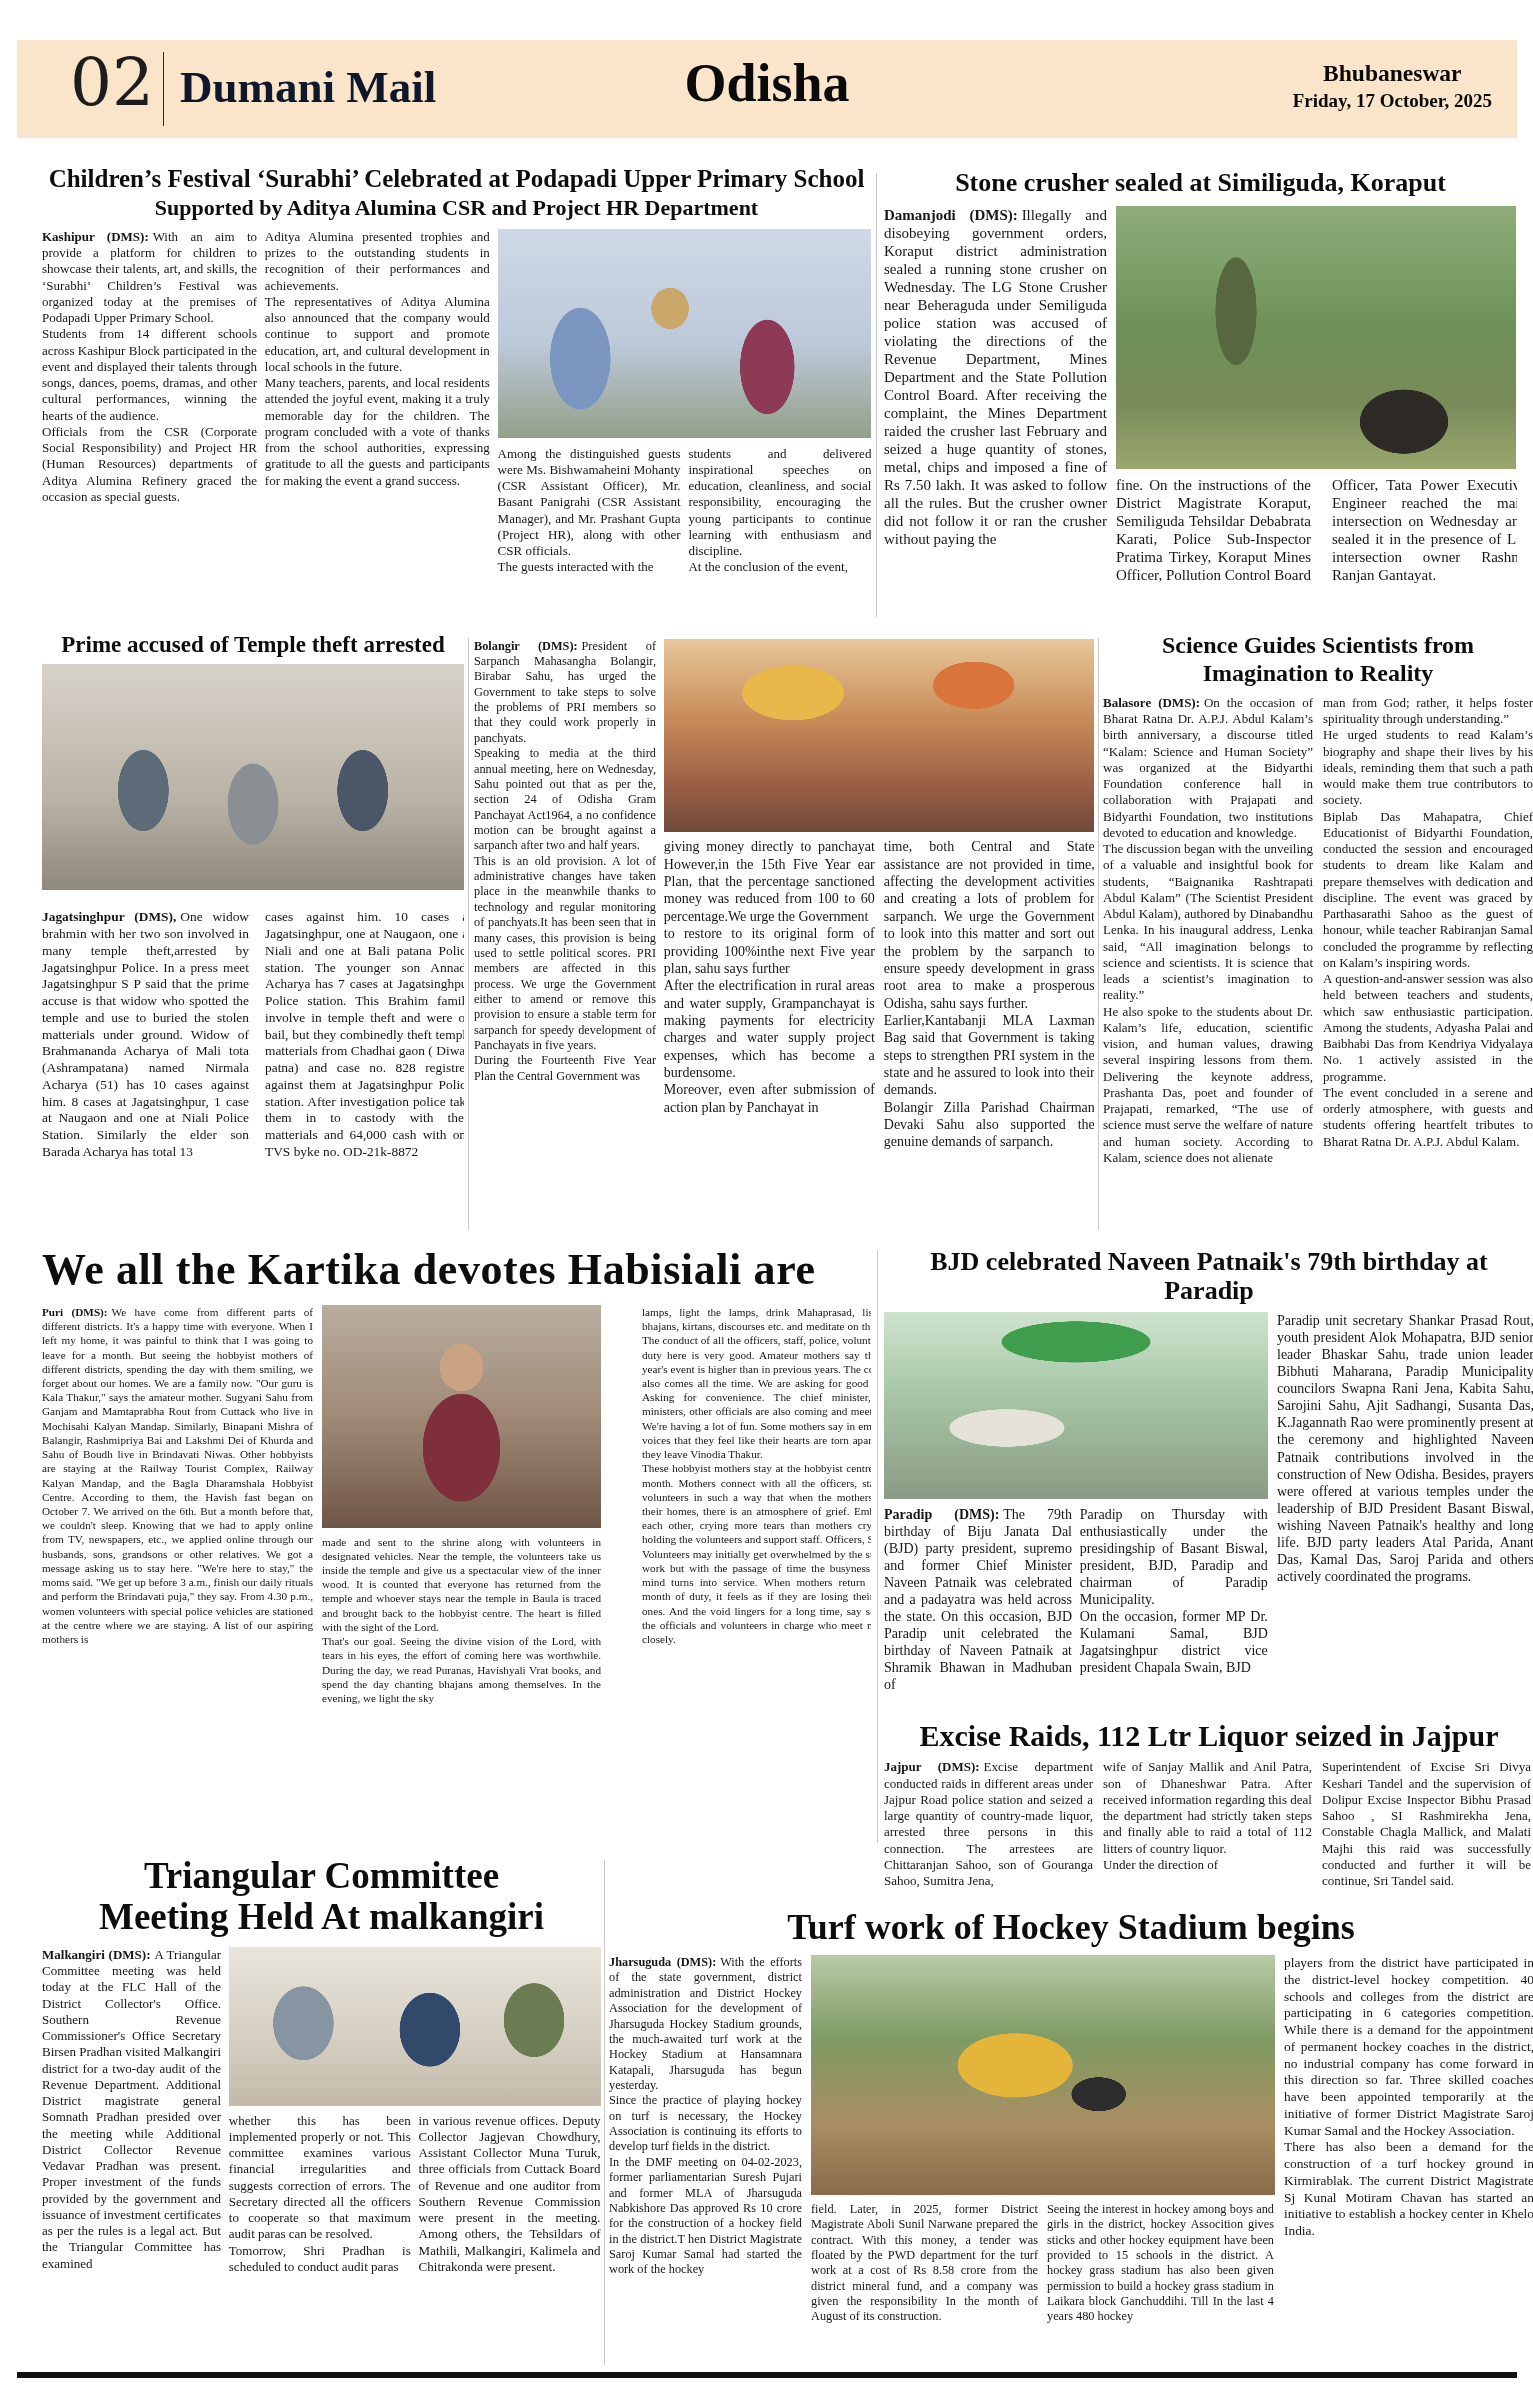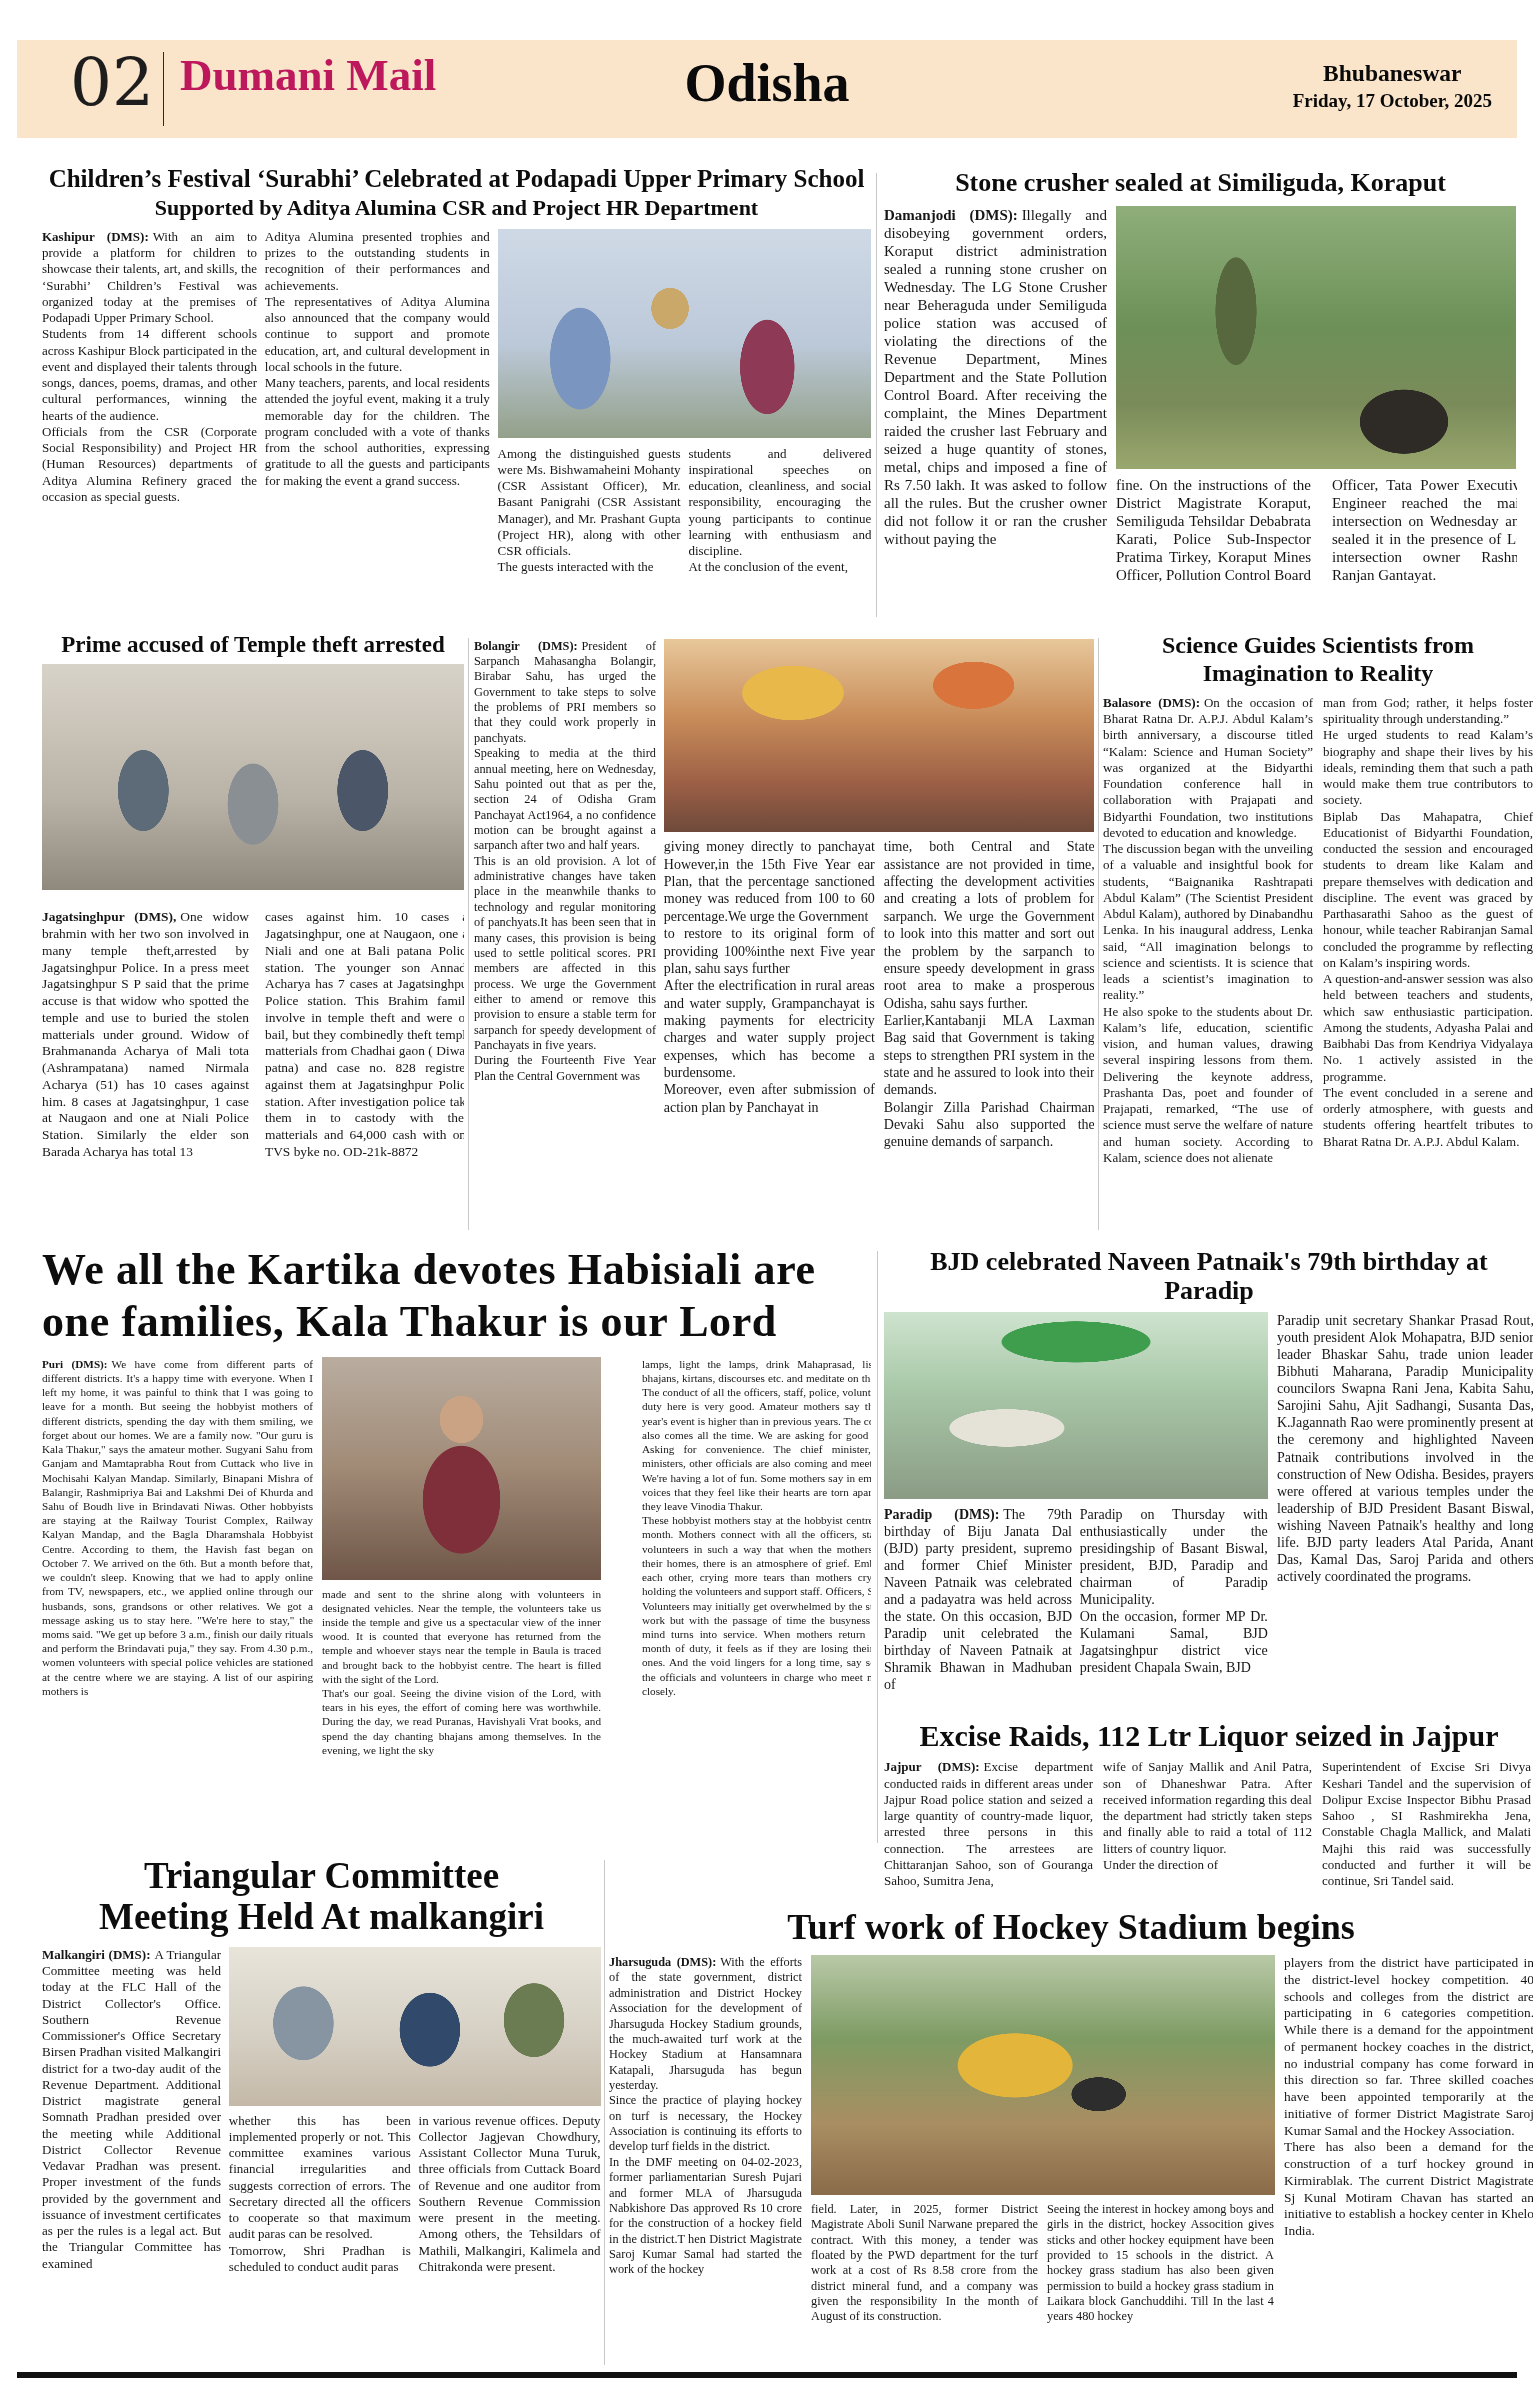--- a/index.html
+++ b/index.html
@@ -3,21 +3,21 @@
 <meta charset="utf-8">
 <style>
   html,body{margin:0;padding:0;background:#e8e8e8;}
   #page{position:relative;width:1533px;height:2389px;background:#ffffff;
         font-family:"Liberation Serif","DejaVu Serif",serif;color:#161616;overflow:hidden;}
   
   .band{position:absolute;left:17px;top:40px;width:1500px;height:98px;background:#fae5cb;}
   .pageno{position:absolute;left:53px;top:10px;font-size:66px;font-weight:400;color:#1d1d1d;
           font-family:"DejaVu Serif","Liberation Serif",serif;line-height:1;}
   .mast-rule{position:absolute;left:146px;top:12.3px;width:1.1px;height:74px;background:#2a2a2a;}
-  .paper{position:absolute;left:163px;top:13px;font-size:45px;font-weight:bold;color:#be185d;line-height:1;text-align:center;}
+  .paper{position:absolute;left:163px;top:25px;font-size:45px;font-weight:bold;color:#0f172a;line-height:1;text-align:center;}
   .edition{position:absolute;left:50%;transform:translateX(-50%);top:15.6px;font-size:54px;font-weight:bold;color:#0a0a0a;line-height:1;}
   .dateblock{position:absolute;right:25px;top:19px;text-align:center;color:#0a0a0a;}
   .city{font-size:23.5px;font-weight:bold;line-height:1.25;}
   .date{font-size:19px;font-weight:bold;line-height:1.35;}
   
   .article{position:absolute;overflow:hidden;}
   .hl{font-weight:bold;color:#0d0d0d;text-align:center;line-height:1.12;}
   .row{display:flex;}
   .col{flex:0 0 auto;}
   .bt{margin:0;text-align:justify;}
@@ -196,21 +196,20 @@
 He urged students to read Kalam’s biography and shape their lives by his ideals, reminding them that such a path would make them true contributors to society.
 Biplab Das Mahapatra, Chief Educationist of Bidyarthi Foundation, conducted the session and encouraged students to dream like Kalam and prepare themselves with dedication and discipline. The event was graced by Parthasarathi Sahoo as the guest of honour, while teacher Rabiranjan Samal concluded the programme by reflecting on Kalam’s inspiring words.
 A question-and-answer session was also held between teachers and students, which saw enthusiastic participation. Among the students, Adyasha Palai and Baibhabi Das from Kendriya Vidyalaya No. 1 actively assisted in the programme.
 The event concluded in a serene and orderly atmosphere, with guests and students offering heartfelt tributes to Bharat Ratna Dr. A.P.J. Abdul Kalam.</span></p>
       </div>
     </div>
   </section>
 
   <section class="article a6" style="left:42px;top:1244px;width:829px;height:606px;">
     <div class="hl hl1">We  all the Kartika devotes Habisiali are</div>
-    <div class="hl hl1">one   families,  Kala Thakur is our Lord</div>
     <div class="row" style="gap:9px;margin-top:9px;">
       <div class="col" style="width:271px;">
         <p class="bt"><b class="dl">Puri (DMS):</b><span class="tx">We have come from different parts of different districts. It's a happy time with everyone. When I left my home, it was painful to think that I was going to leave for a month. But seeing the hobbyist mothers of different districts, spending the day with them smiling, we forget about our homes. We are a family now. "Our guru is Kala Thakur," says the amateur mother. Sugyani Sahu from Ganjam and Mamtaprabha Rout from Cuttack who live in Mochisahi Kalyan Mandap. Similarly, Binapani Mishra of Balangir, Rashmipriya Bai and Lakshmi Dei of Khurda and Sahu of Boudh live in Brindavati Niwas. Other hobbyists are staying at the Railway Tourist Complex, Railway Kalyan Mandap, and the Bagla Dharamshala Hobbyist Centre. According to them, the Havish fast began on October 7. We arrived on the 6th. But a month before that, we couldn't sleep. Knowing that we had to apply online from TV, newspapers, etc., we applied online through our husbands, sons, grandsons or other relatives. We got a message asking us to stay here. "We're here to stay," the moms said. "We get up before 3 a.m., finish our daily rituals and perform the Brindavati puja," they say. From 4.30 p.m., women volunteers with special police vehicles are stationed at the centre where we are staying. A list of our aspiring mothers is</span></p>
       </div>
       <div class="col" style="width:279px;">
         <div class="photo ph-kartika"></div>
         <p class="bt" style="margin-top:6.7px;"><span class="tx">made and sent to the shrine along with volunteers in designated vehicles. Near the temple, the volunteers take us inside the temple and give us a spectacular view of the inner wood. It is counted that everyone has returned from the temple and whoever stays near the temple in Baula is traced and brought back to the hobbyist centre. The heart is filled with the sight of the Lord.
 That's our goal. Seeing the divine vision of the Lord, with tears in his eyes, the effort of coming here was worthwhile. During the day, we read Puranas, Havishyali Vrat books, and spend the day chanting bhajans among themselves. In the evening, we light the sky</span></p>
       </div>
       <div class="col" style="width:261px;margin-left:32px;">

